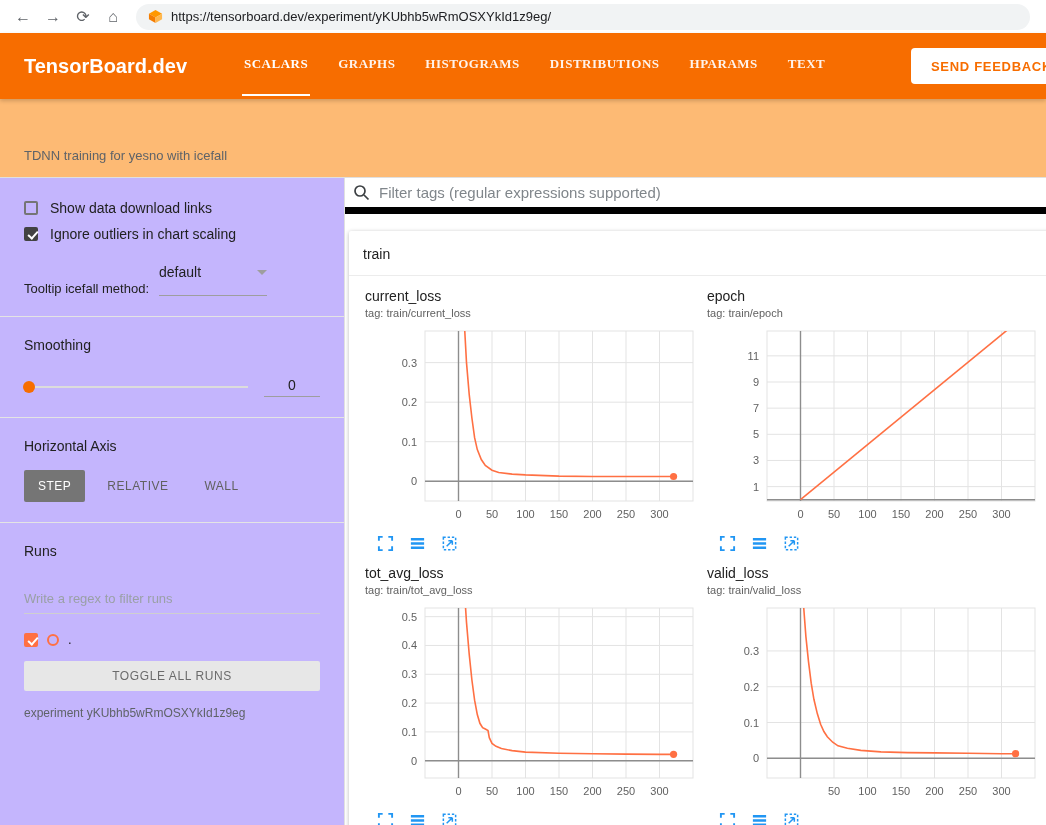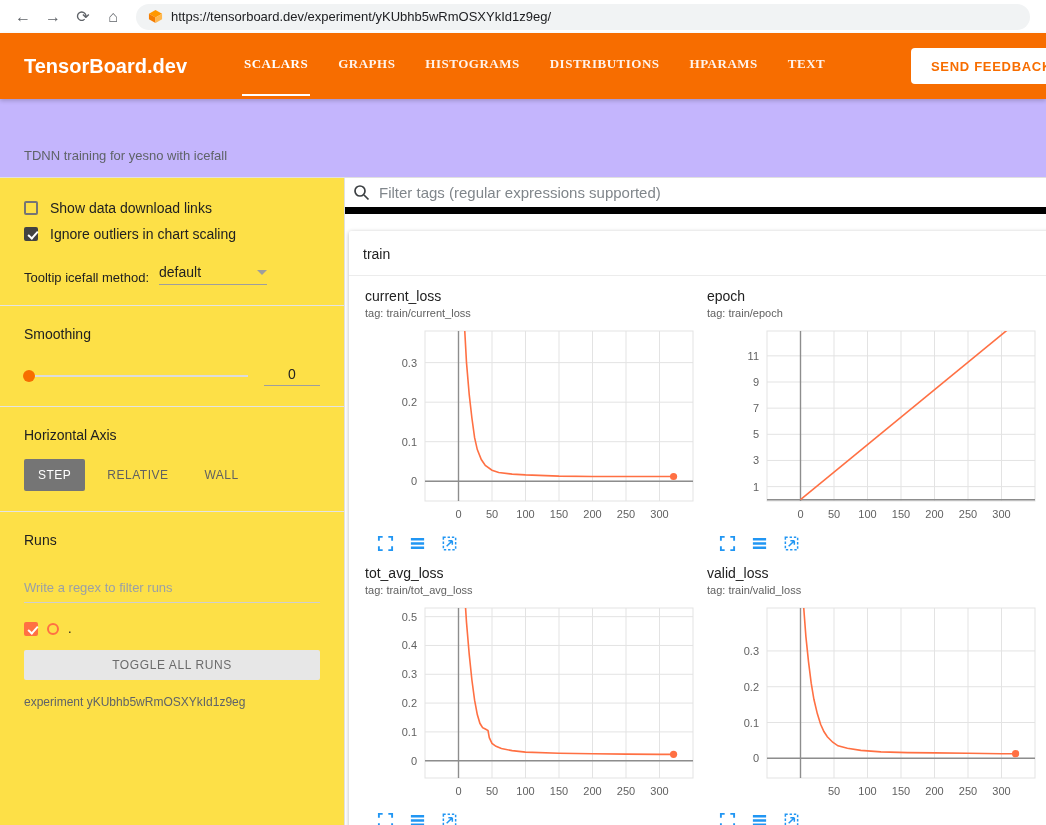--- a/index.html
+++ b/index.html
@@ -16,35 +16,35 @@
 
   
   .app-header { height:66px; flex:0 0 66px; background:#f76d00; display:flex; align-items:center; padding:0 24px; position:relative; box-shadow:0 2px 4px rgba(0,0,0,.18); z-index:5; }
   .brand { color:#fff; font-size:20px; font-weight:700; white-space:nowrap; }
   .tabs { display:flex; align-self:stretch; margin-left:42px; margin-bottom:3px;font-family:Liberation Serif, serif; }
   .tab { display:flex; align-items:center; margin:0 13px; padding:0 2px; font-size:13px; font-weight:700; letter-spacing:.5px; color:rgba(255,255,255,.92); border-bottom:2px solid transparent; cursor:pointer; white-space:nowrap; }
   .tab.active { color:#fff; border-bottom-color:#fff; }
   .feedback-btn { position:absolute; right:-26px; top:15px; height:36px; background:#fff; color:#f76d00; border:none; border-radius:4px; font-family:inherit; font-size:13px; font-weight:700; letter-spacing:.7px; padding:0 20px; display:flex; align-items:center; white-space:nowrap; cursor:pointer; }
 
   
-  .subheader { height:79px; flex:0 0 79px; background:#c4b5fd; border-bottom:1px solid #e0e0e0; display:flex; align-items:flex-end; padding:0 0 14px 24px; }
+  .subheader { height:79px; flex:0 0 79px; background:#fdba74; border-bottom:1px solid #e0e0e0; display:flex; align-items:flex-end; padding:0 0 14px 24px; }
   .exp-title { font-size:13px; color:#5f6368; }
 
   
   .content { flex:1; display:flex; min-height:0; }
 
   
-  .sidebar { width:345px; flex:0 0 345px; background:#fde047; border-right:1px solid #e0e0e0; padding:22px 24px 0 24px; overflow:hidden; }
+  .sidebar { width:345px; flex:0 0 345px; background:#c4b5fd; border-right:1px solid #e0e0e0; padding:22px 24px 0 24px; overflow:hidden; }
   .check-row { display:flex; align-items:center; gap:12px; margin-bottom:10px; font-size:14px; color:#212121; }
   .checkbox { width:14px; height:14px; border:2px solid #757575; border-radius:2px; position:relative; flex:0 0 auto; cursor:pointer; }
   .checkbox.checked { background:#424242; border-color:#424242; }
   .checkbox.checked::after { content:""; position:absolute; left:4px; top:0px; width:4px; height:8px; border:solid #fff; border-width:0 2px 2px 0; transform:rotate(42deg); }
   .checkbox.run { background:#ff7043; border-color:#ff7043; }
   .tooltip-row { display:flex; align-items:flex-end; gap:10px; margin-top:22px; font-size:13px; color:#212121; }
-  .dropdown { width:108px; display:flex; justify-content:space-between; align-items:center; border-bottom:1px solid #9e9e9e; padding-bottom:4px; font-size:14px; color:#212121; cursor:pointer; }
+  .dropdown { width:108px; display:flex; justify-content:space-between; align-items:center; border-bottom:1px solid #9e9e9e; padding-bottom:15px; font-size:14px; color:#212121; cursor:pointer; }
   .caret { width:0; height:0; border-left:5px solid transparent; border-right:5px solid transparent; border-top:5px solid #9e9e9e; }
   .divider { height:1px; background:#e4e4e4; margin:20px -24px; }
   .section-label { font-size:14px; color:#212121; }
   .slider-row { display:flex; align-items:center; gap:16px; margin-top:24px; }
   .slider-track { flex:1; height:2px; background:#dcdcdc; position:relative; cursor:pointer; }
   .slider-thumb { position:absolute; left:-1px; top:-5px; width:12px; height:12px; border-radius:50%; background:#f76d00; cursor:grab; }
   .slider-value { width:56px; text-align:center; font-size:14px; color:#212121; border-bottom:1px solid #9e9e9e; padding-bottom:3px; }
   .axis-row { display:flex; gap:8px; margin-top:16px; }
   .axis-btn { font-family:inherit; font-size:12px; letter-spacing:.5px; color:#616161; background:transparent; border:none; border-radius:2px; padding:9px 14px; cursor:pointer; }
   .axis-btn.active { background:#757575; color:#fff; }

